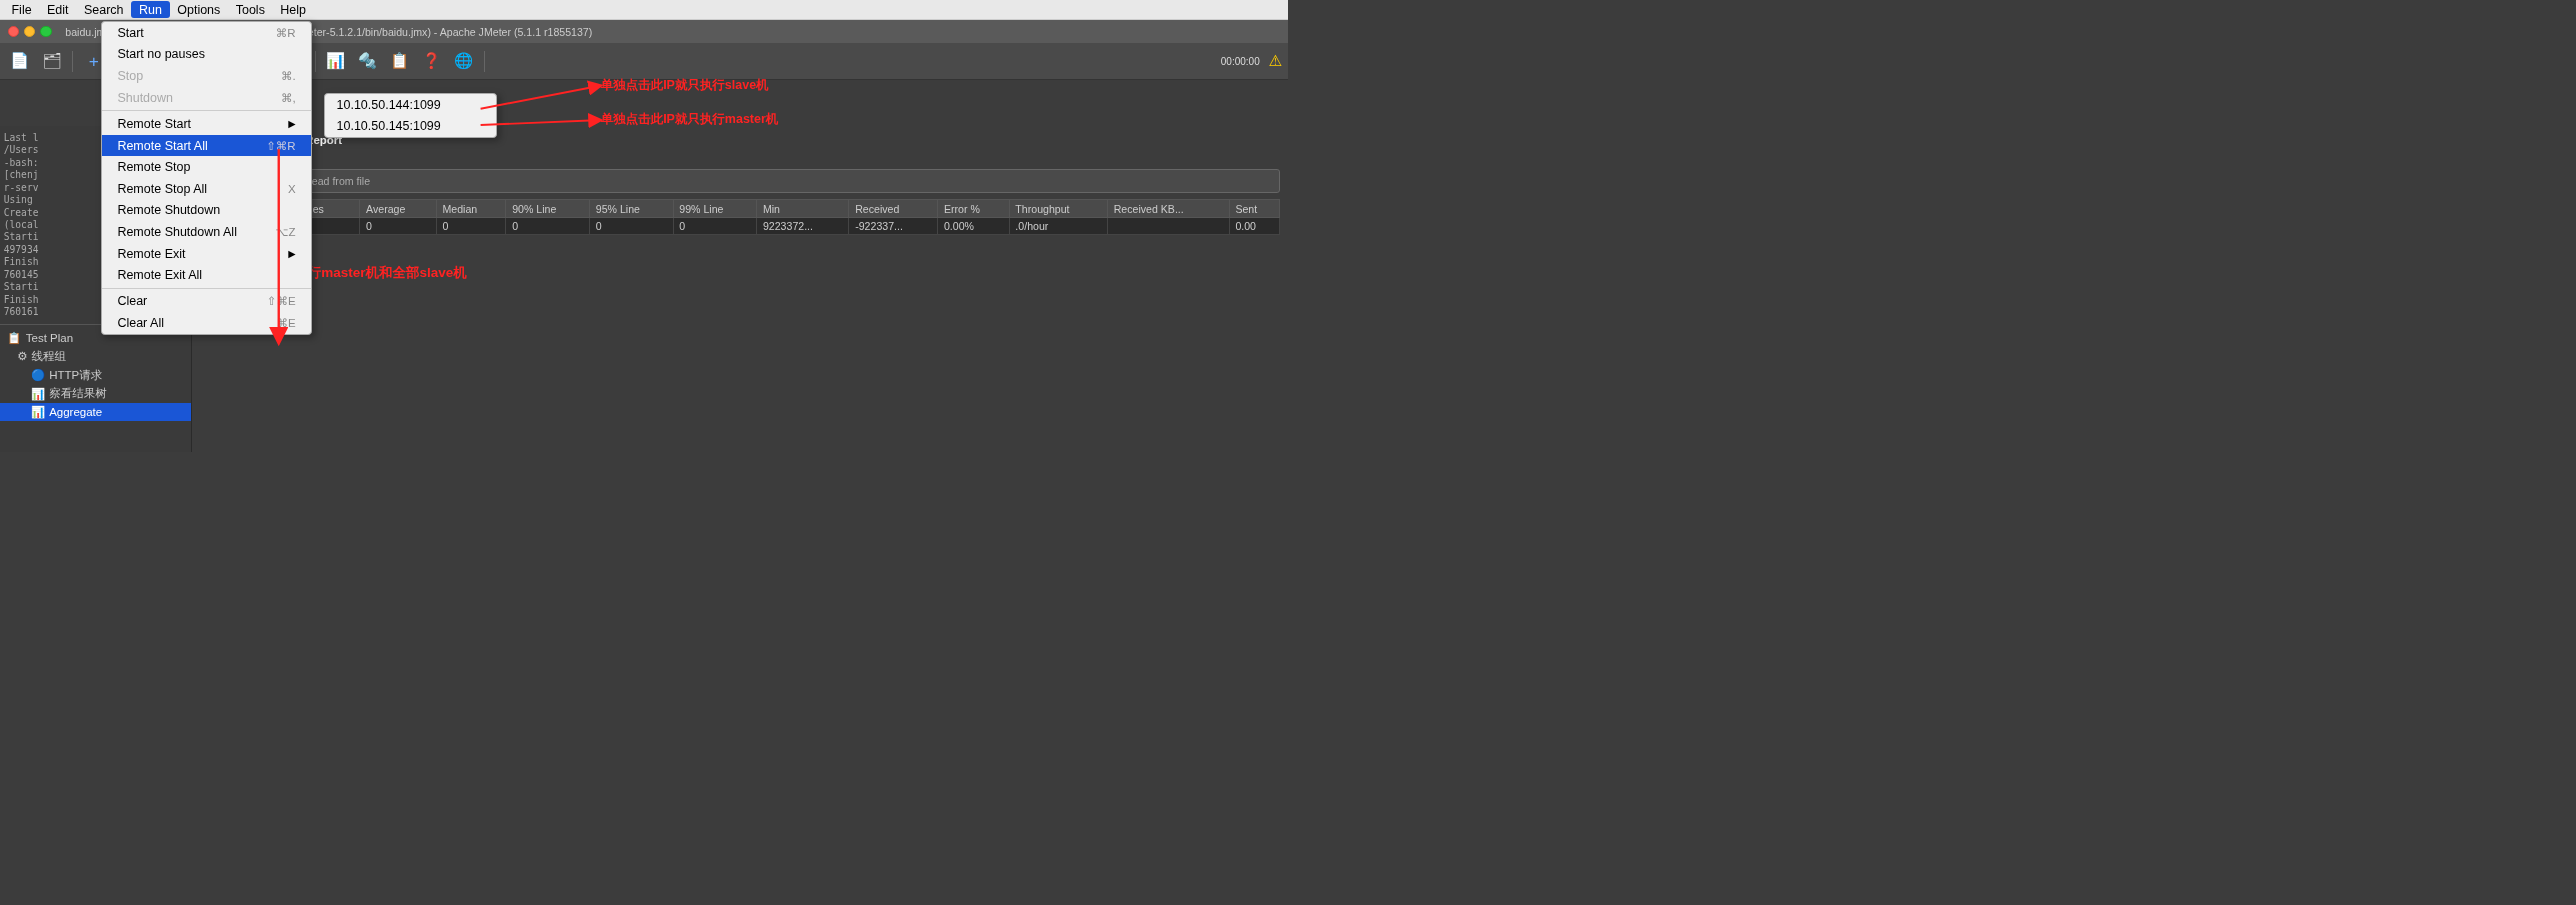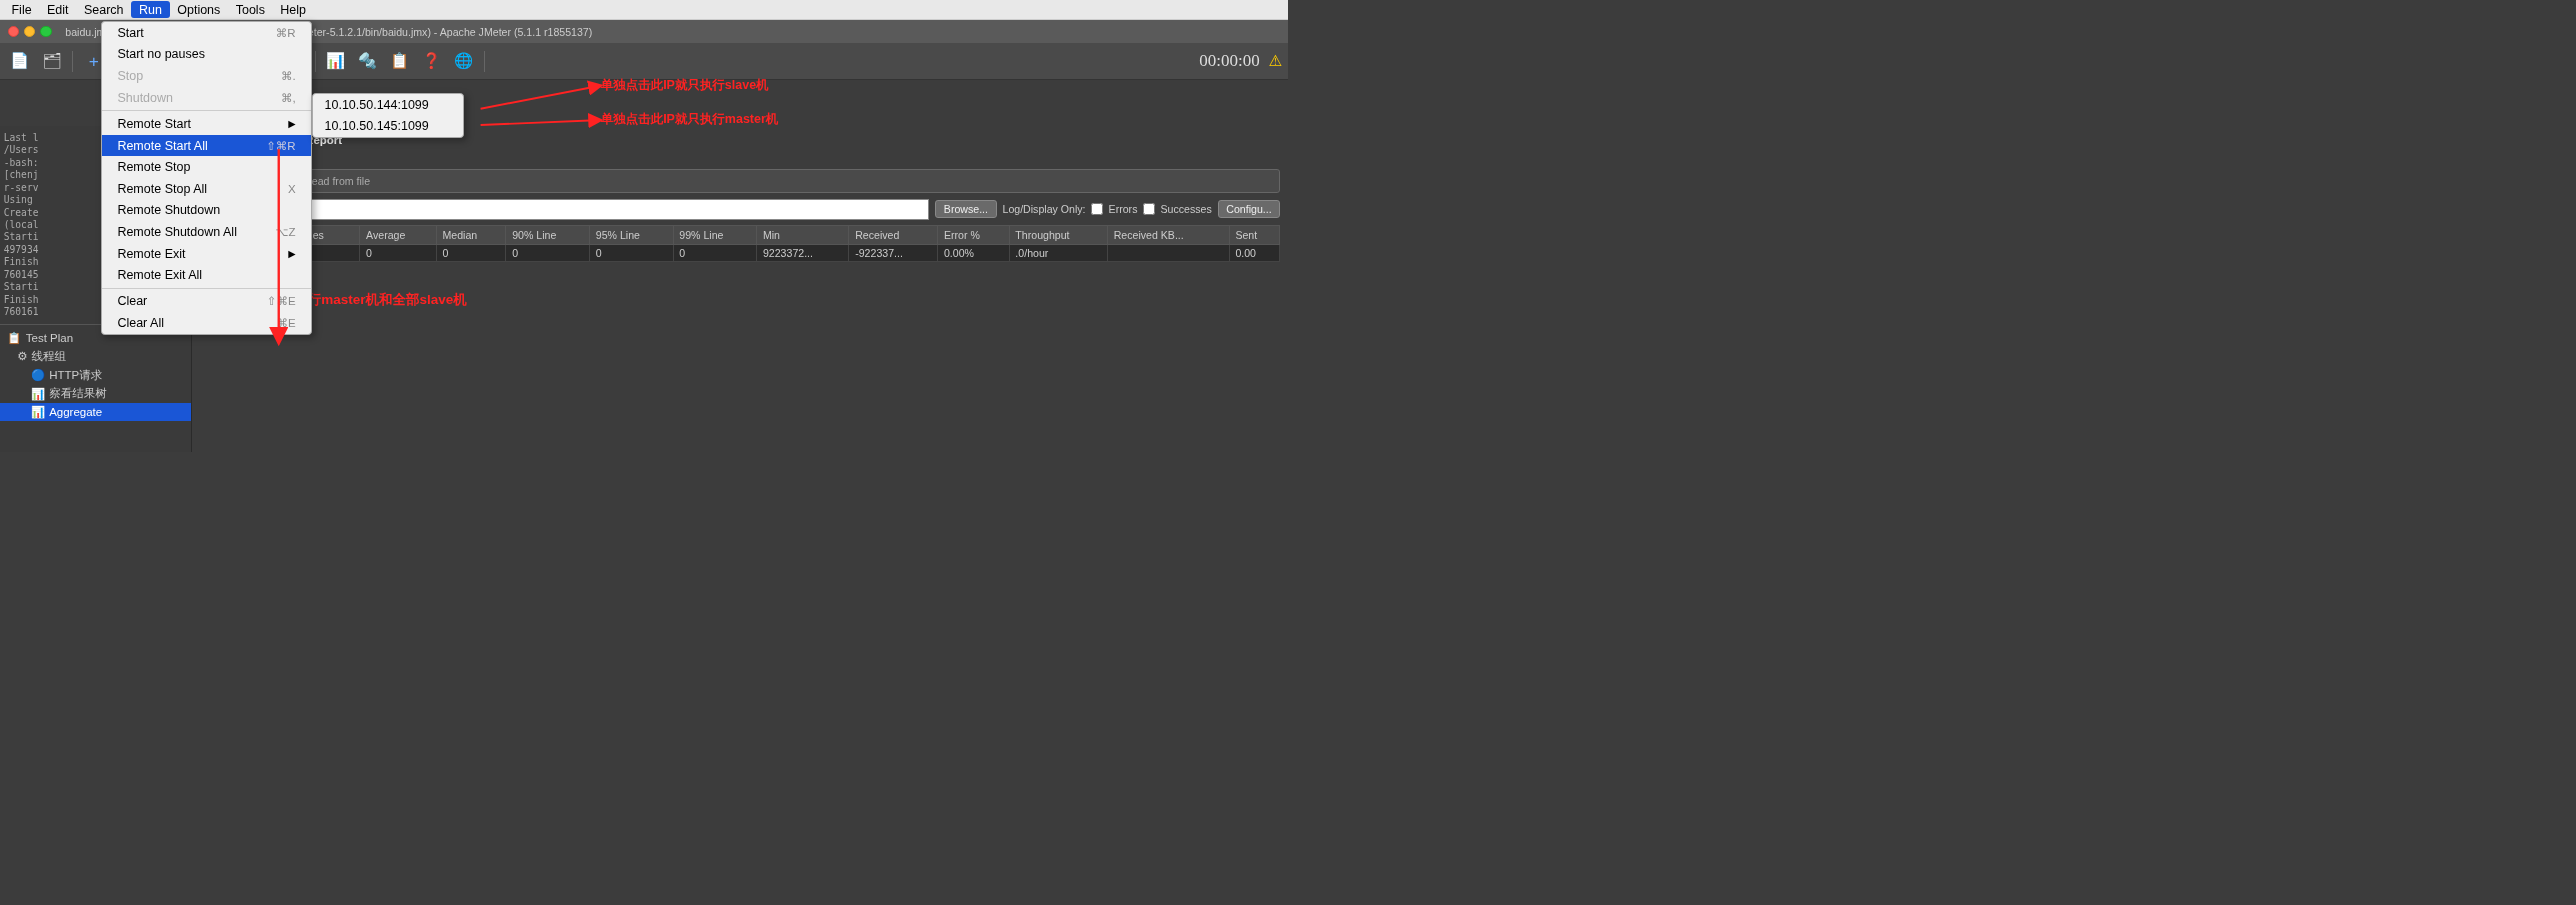--- a/index.html
+++ b/index.html
@@ -102,22 +102,22 @@
     }
     .toolbar-sep {
       width: 1px;
       height: 21px;
       background: #666;
       margin: 0 2.9px;
     }
     .toolbar-timer {
       margin-left: auto;
       color: #ddd;
-      font-size: 17px;
-      font-family: Liberation Serif, serif;
+      font-size: 10px;
+      font-family: Liberation Sans, sans-serif;
     }
     .toolbar-warning {
       color: #ffcc00;
       font-size: 15.4px;
     }
 
     
     .content-area {
       display: flex;
       flex: 1;
@@ -301,22 +301,22 @@
     }
     .menu-item.highlighted .menu-shortcut { color: #ccd; }
     .menu-arrow {
       font-size: 9.6px;
     }
 
     
     .remote-start-submenu {
       position: absolute;
       top: 21px;
-      left: 312px;
-      width: 152px;
+      left: 324px;
+      width: 173px;
       background: #f0f0f0;
       border: 1px solid #aaa;
       box-shadow: 2.9px 2.9px 7.7px rgba(0,0,0,0.3);
       z-index: 201;
       font-size: 12.5px;
       pointer-events: all;
       border-radius: 3.8px;
       overflow: hidden;
     }
     .submenu-item {
@@ -444,33 +444,20 @@
         </div>
 
         <div class="report-row">
           <span class="comments-label">Comments:</span>
         </div>
 
         <div class="write-results-box">
           <span class="write-results-text">Write results to file / Read from file</span>
         </div>
 
-        <div class="filename-row">
-          <span class="report-label">Filename</span>
-          <input class="filename-input" type="text" value="" style="">
-          <button class="browse-btn">Browse...</button>
-          <div class="log-options">
-            <span>Log/Display Only:</span>
-            <input type="checkbox" style="">
-            <span>Errors</span>
-            <input type="checkbox" style="">
-            <span>Successes</span>
-            <button class="configure-btn">Configu...</button>
-          </div>
-        </div>
 
         <table class="results-table">
           <thead>
             <tr>
               <th>Label</th>
               <th># Samples</th>
               <th>Average</th>
               <th>Median</th>
               <th>90% Line</th>
               <th>95% Line</th>

